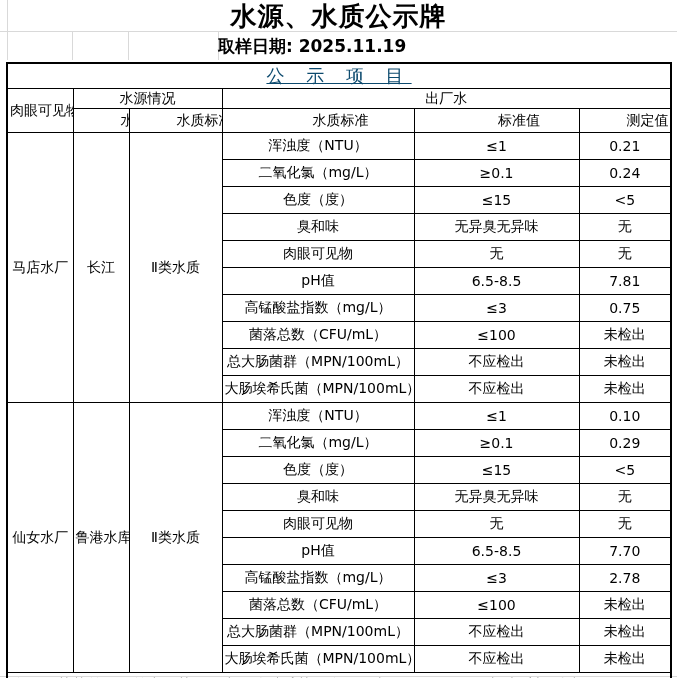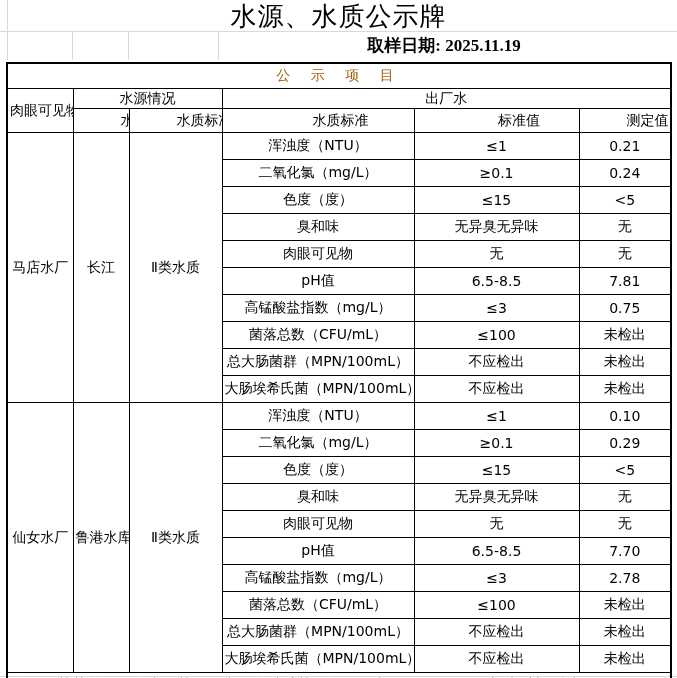--- a/index.html
+++ b/index.html
@@ -10,40 +10,40 @@
   .gridline{position:absolute;background:#d9d9d9;}
   .g-h1{top:31px;left:0;width:677px;height:1px;}
   .g-h2{top:676px;left:0;width:677px;height:1px;}
   .g-v1{left:7px;top:0;width:1px;height:60px;}
   .g-v2{left:72px;top:31px;width:1px;height:29px;}
   .g-v3{left:128px;top:31px;width:1px;height:29px;}
   .g-v4{left:218px;top:31px;width:1px;height:29px;}
 
   .title{
     position:absolute;top:1px;left:0;width:677px;height:30px;line-height:30px;
-    text-align:center;font-size:26px;font-weight:normal;letter-spacing:1px;
+    text-align:center;font-size:26px;font-weight:bold;letter-spacing:1px;
   }
   .date-line{
     position:absolute;top:33px;left:218px;width:452px;height:26px;line-height:26px;
-    text-align:center;font-size:17px;font-weight:bold;font-family:Liberation Serif, serif;
+    font-size:17px;font-weight:bold;
   }
 
   table.main{
     position:absolute;top:62px;left:6px;width:664px;
     border-collapse:collapse;table-layout:fixed;
     border:2px solid #000;
     font-size:14px;
   }
   table.main td{
     border:1px solid #000;text-align:center;vertical-align:middle;
     padding:0 2px;overflow:hidden;white-space:nowrap;
   }
   tr.r-section td{
-    height:24px;color:#a16207;font-size:14px;letter-spacing:8px;
-    border-left:none;border-right:none;
+    height:24px;color:#0c4a6e;font-size:18px;letter-spacing:8px;
+    border-left:none;border-right:none;text-decoration:underline;
   }
   tr.r-ha td{height:19px;}
   tr.r-hb td{height:23px;padding-left:47px;}
   tbody.body-rows td{height:26px;}
   tr.r-note td{
     height:24px;text-align:left;font-size:15px;padding-left:4px;
   }
   .u{text-decoration:underline;white-space:pre;}
 </style>
 </head>

